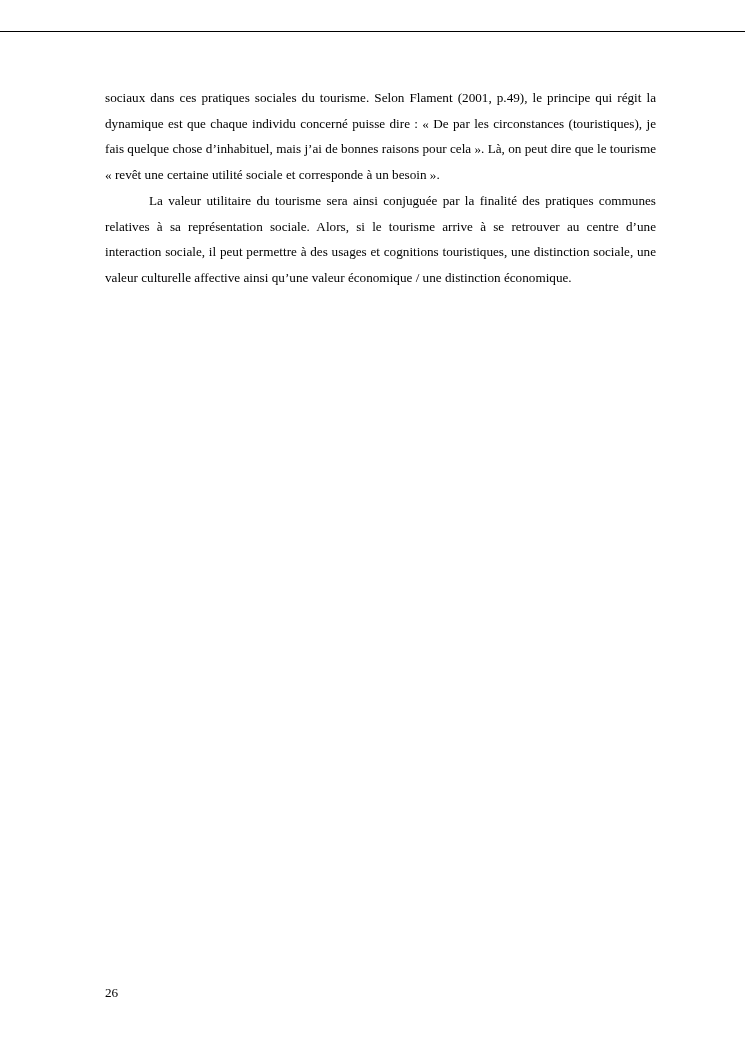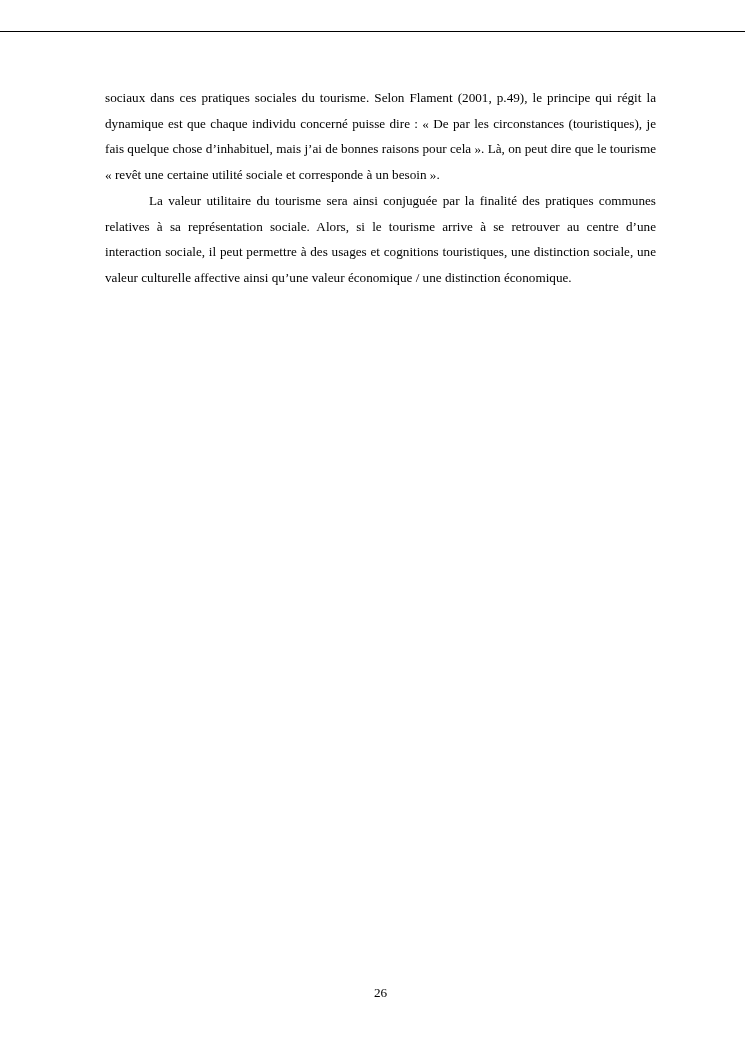--- a/index.html
+++ b/index.html
@@ -42,21 +42,21 @@
     hyphens: none;
   }
   p.indented {
     text-indent: 44px;
   }
   .page-number {
     position: absolute;
     left: 105px;
     width: 551px;
     top: 982px;
-    text-align: center;
+    text-align: left;
     font-size: 13.2px;
     color: #000000;
     line-height: 16px;
   }
 </style>
 </head>
 <body>
 
 <div class="page">
 

